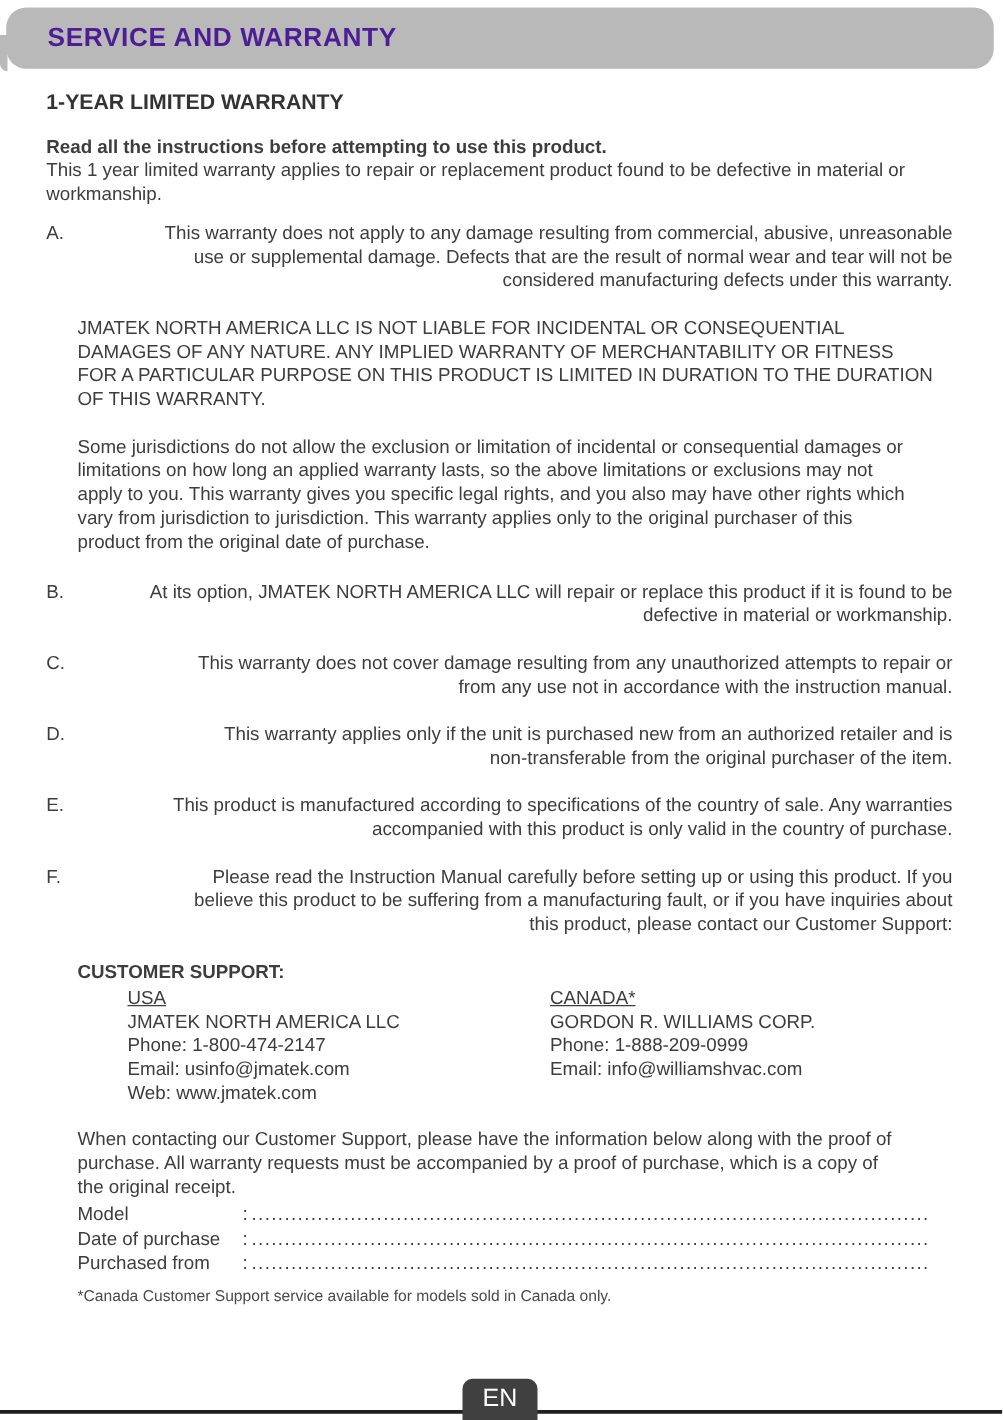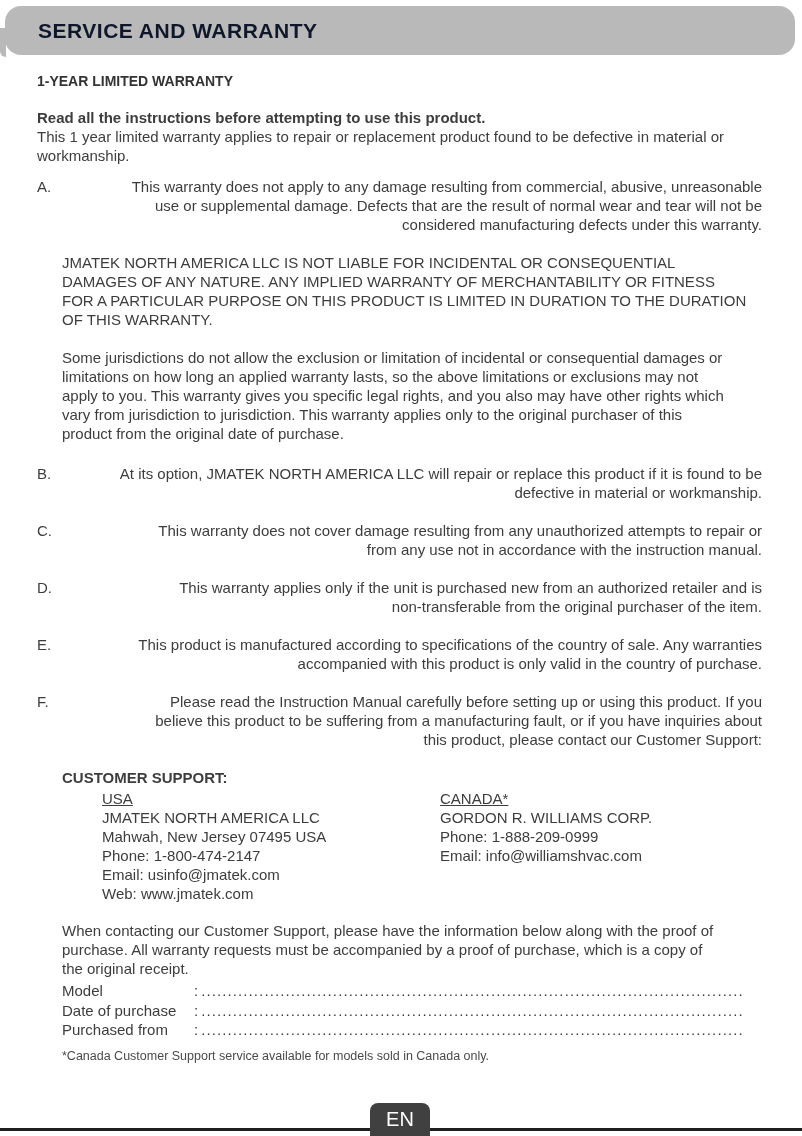--- a/index.html
+++ b/index.html
@@ -14,25 +14,25 @@
   .banner {
     position:absolute; left:5px; right:7px; top:6px; height:49px;
     background:#b9b9b9; border-radius:16px;
   }
   .banner-sliver {
     position:absolute; left:0; top:28px; width:6px; height:29px;
     background:#b9b9b9; border-radius:0 0 0 8px;
   }
   .banner-title {
     position:absolute; left:33px; top:0; height:49px; line-height:49px;
-    color:#0f172a; font-weight:bold; font-size:21px; letter-spacing:.5px;
+    color:#4c1d95; font-weight:bold; font-size:21px; letter-spacing:.5px;
   }
   
   .content { position:absolute; left:37px; right:40px; top:72px; }
-  .h1 { font-size:14px; font-weight:bold; color:#333; margin-bottom:17px; }
+  .h1 { font-size:17px; font-weight:bold; color:#333; margin-bottom:17px; }
   .pre { white-space:pre-line; }
   .bold { font-weight:bold; }
   .intro { margin-bottom:12px; }
   .item { display:flex; margin-bottom:19px; }
   .item .letter { width:25px; flex:0 0 25px; }
   .item .body { flex:1;text-align:right; }
   .subpara { margin-left:25px; margin-top:0; margin-bottom:19px; }
   .mb22 { margin-bottom:21px; }
   .support { margin-left:25px; }
   .cs-heading { margin-top:1px; margin-bottom:1px;font-weight:bold; }
@@ -124,21 +124,20 @@
 this product, please contact our Customer Support:</div>
     </div>
 
     <div class="support">
       <div class="cs-heading">CUSTOMER SUPPORT:</div>
 
       <div class="cols">
         <div class="col-usa">
           <div class="col-title">USA</div>
           <div class="col-line">JMATEK NORTH AMERICA LLC</div>
-          <div class="col-line">Mahwah, New Jersey 07495 USA</div>
           <div class="col-line">Phone: 1-800-474-2147</div>
           <div class="col-line">Email: usinfo@jmatek.com</div>
           <div class="col-line">Web: www.jmatek.com</div>
         </div>
         <div class="col-canada">
           <div class="col-title">CANADA*</div>
           <div class="col-line">GORDON R. WILLIAMS CORP.</div>
           <div class="col-line">Phone: 1-888-209-0999</div>
           <div class="col-line">Email: info@williamshvac.com</div>
         </div>

